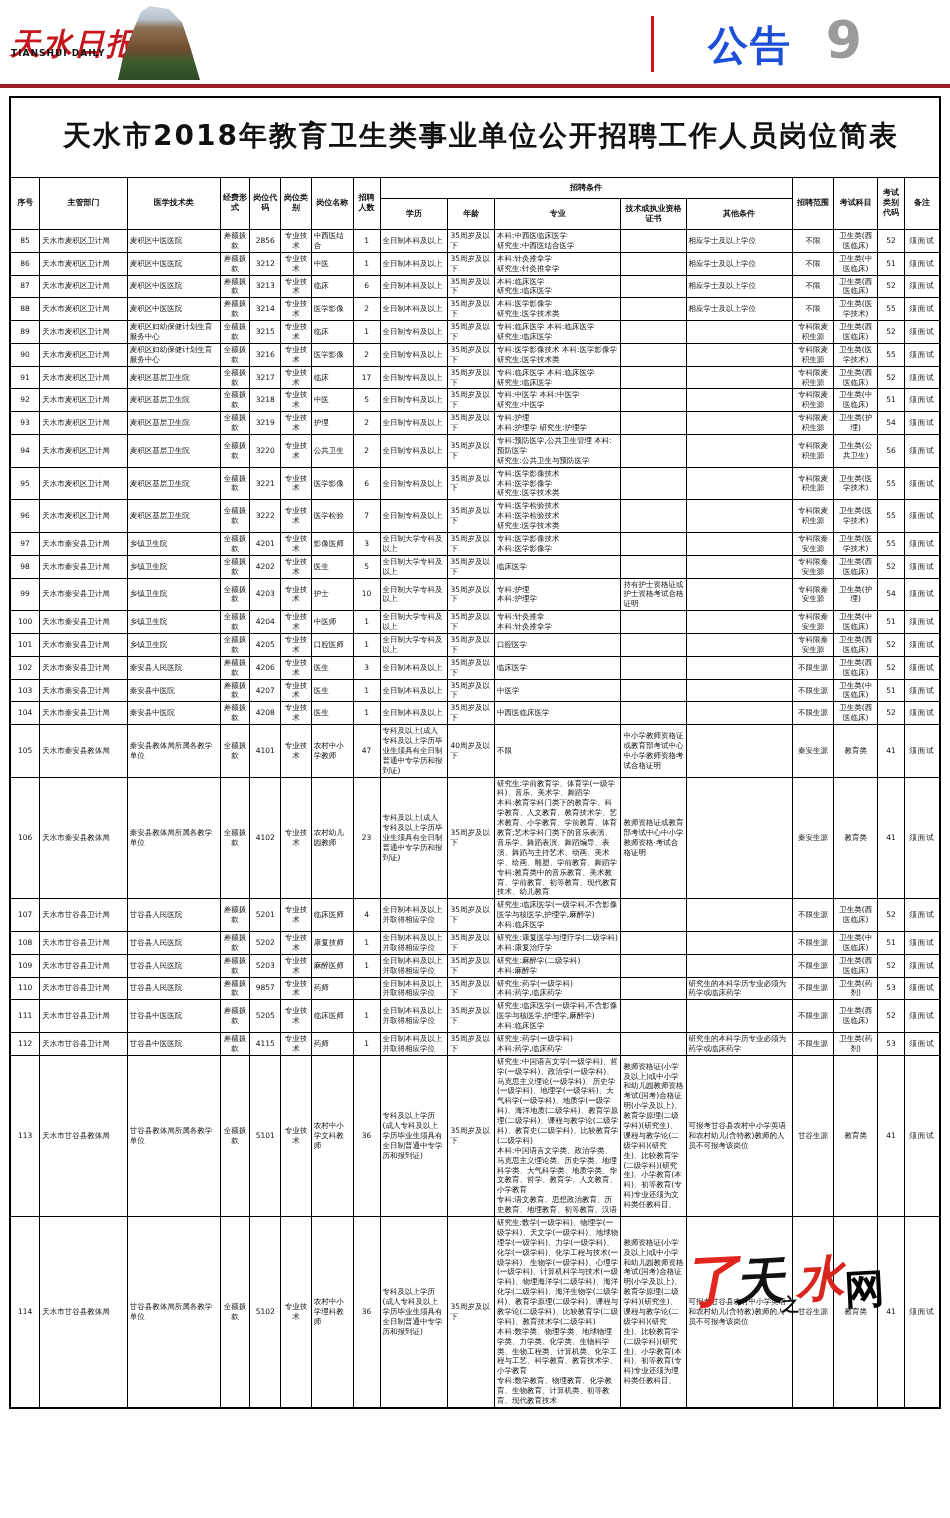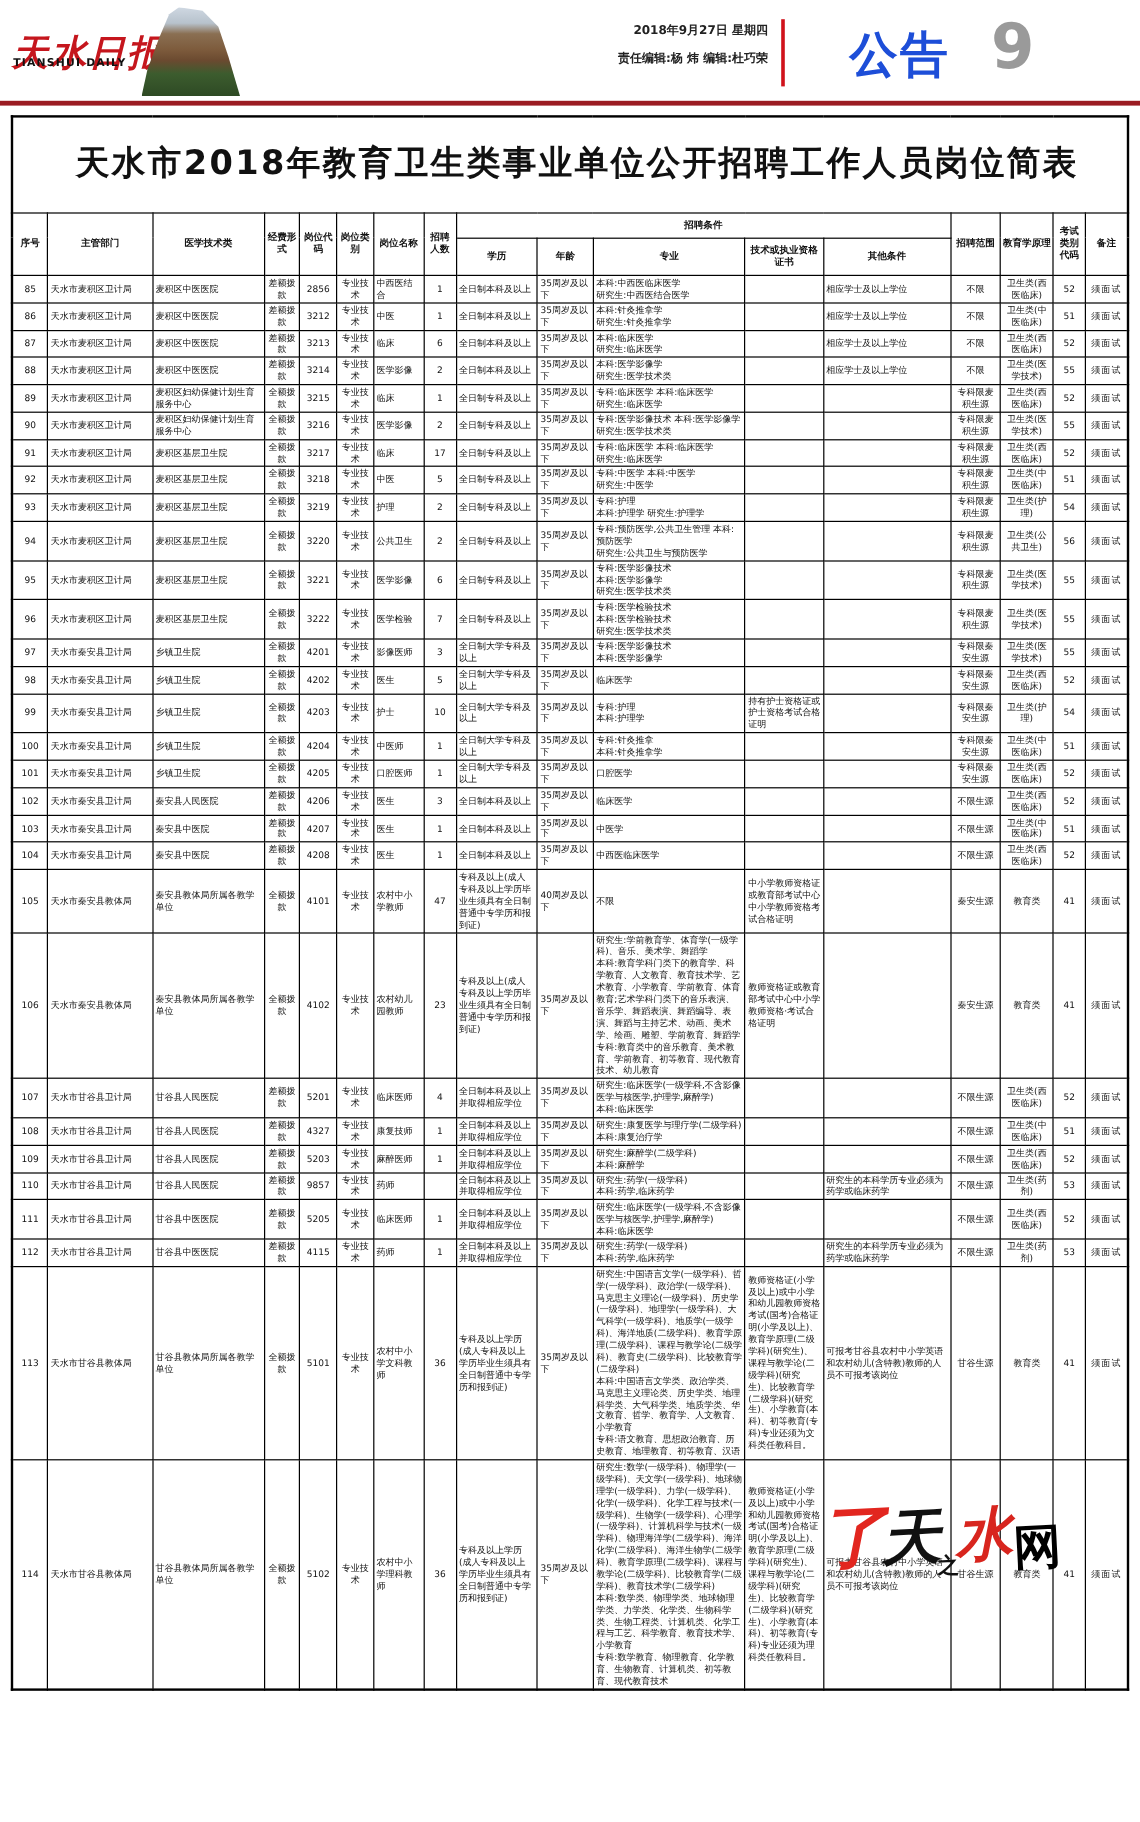--- a/index.html
+++ b/index.html
@@ -49,24 +49,20 @@
   .wm-shui{font-size:48px;color:#d8251e;font-weight:900;font-style:italic;margin-left:-2px;}
   .wm-wang{font-size:40px;color:#000;font-weight:900;vertical-align:-10px;}
 </style>
 </head>
 <body>
 
 <div class="masthead">
   <div class="logo-cn">天水日报</div>
   <div class="logo-en">TIANSHUI DAILY</div>
   <div class="photo"></div>
-  <div class="head-info">
-    <div class="head-date">2018年9月27日  星期四</div>
-    <div class="head-editors">责任编辑:杨 炜  编辑:杜巧荣</div>
-  </div>
   <div class="head-divider"></div>
   <div class="section-badge">公告</div>
   <div class="page-num">9</div>
 </div>
 
 <div class="sheet">
   <table>
     <colgroup>
       <col class="c0">
         <col class="c1">
@@ -94,21 +90,21 @@
           <th rowspan="2">序号</th>
           <th rowspan="2">主管部门</th>
           <th rowspan="2">医学技术类</th>
           <th rowspan="2">经费形式</th>
           <th rowspan="2">岗位代码</th>
           <th rowspan="2">岗位类别</th>
           <th rowspan="2">岗位名称</th>
           <th rowspan="2">招聘人数</th>
           <th colspan="5">招聘条件</th>
           <th rowspan="2">招聘范围</th>
-          <th rowspan="2">教育学原理</th>
+          <th rowspan="2">考试科目</th>
           <th rowspan="2">考试类别代码</th>
           <th rowspan="2">备注</th>
         </tr>
       <tr class="hdr">
           <th>学历</th>
           <th>年龄</th>
           <th>专业</th>
           <th>技术或执业资格证书</th>
           <th>其他条件</th>
         </tr>
@@ -569,21 +565,21 @@
           <td class="c13">不限生源</td>
           <td class="c14">卫生类(西医临床)</td>
           <td class="c15">52</td>
           <td class="c16">须面试</td>
         </tr>
         <tr>
           <td class="c0">108</td>
           <td class="c1">天水市甘谷县卫计局</td>
           <td class="c2">甘谷县人民医院</td>
           <td class="c3">差额拨款</td>
-          <td class="c4">4327</td>
+          <td class="c4">5202</td>
           <td class="c5">专业技术</td>
           <td class="c6">康复技师</td>
           <td class="c7">1</td>
           <td class="c8">全日制本科及以上并取得相应学位</td>
           <td class="c9">35周岁及以下</td>
           <td class="c10">研究生:康复医学与理疗学(二级学科)
 本科:康复治疗学</td>
           <td class="c11"></td>
           <td class="c12"></td>
           <td class="c13">不限生源</td>

